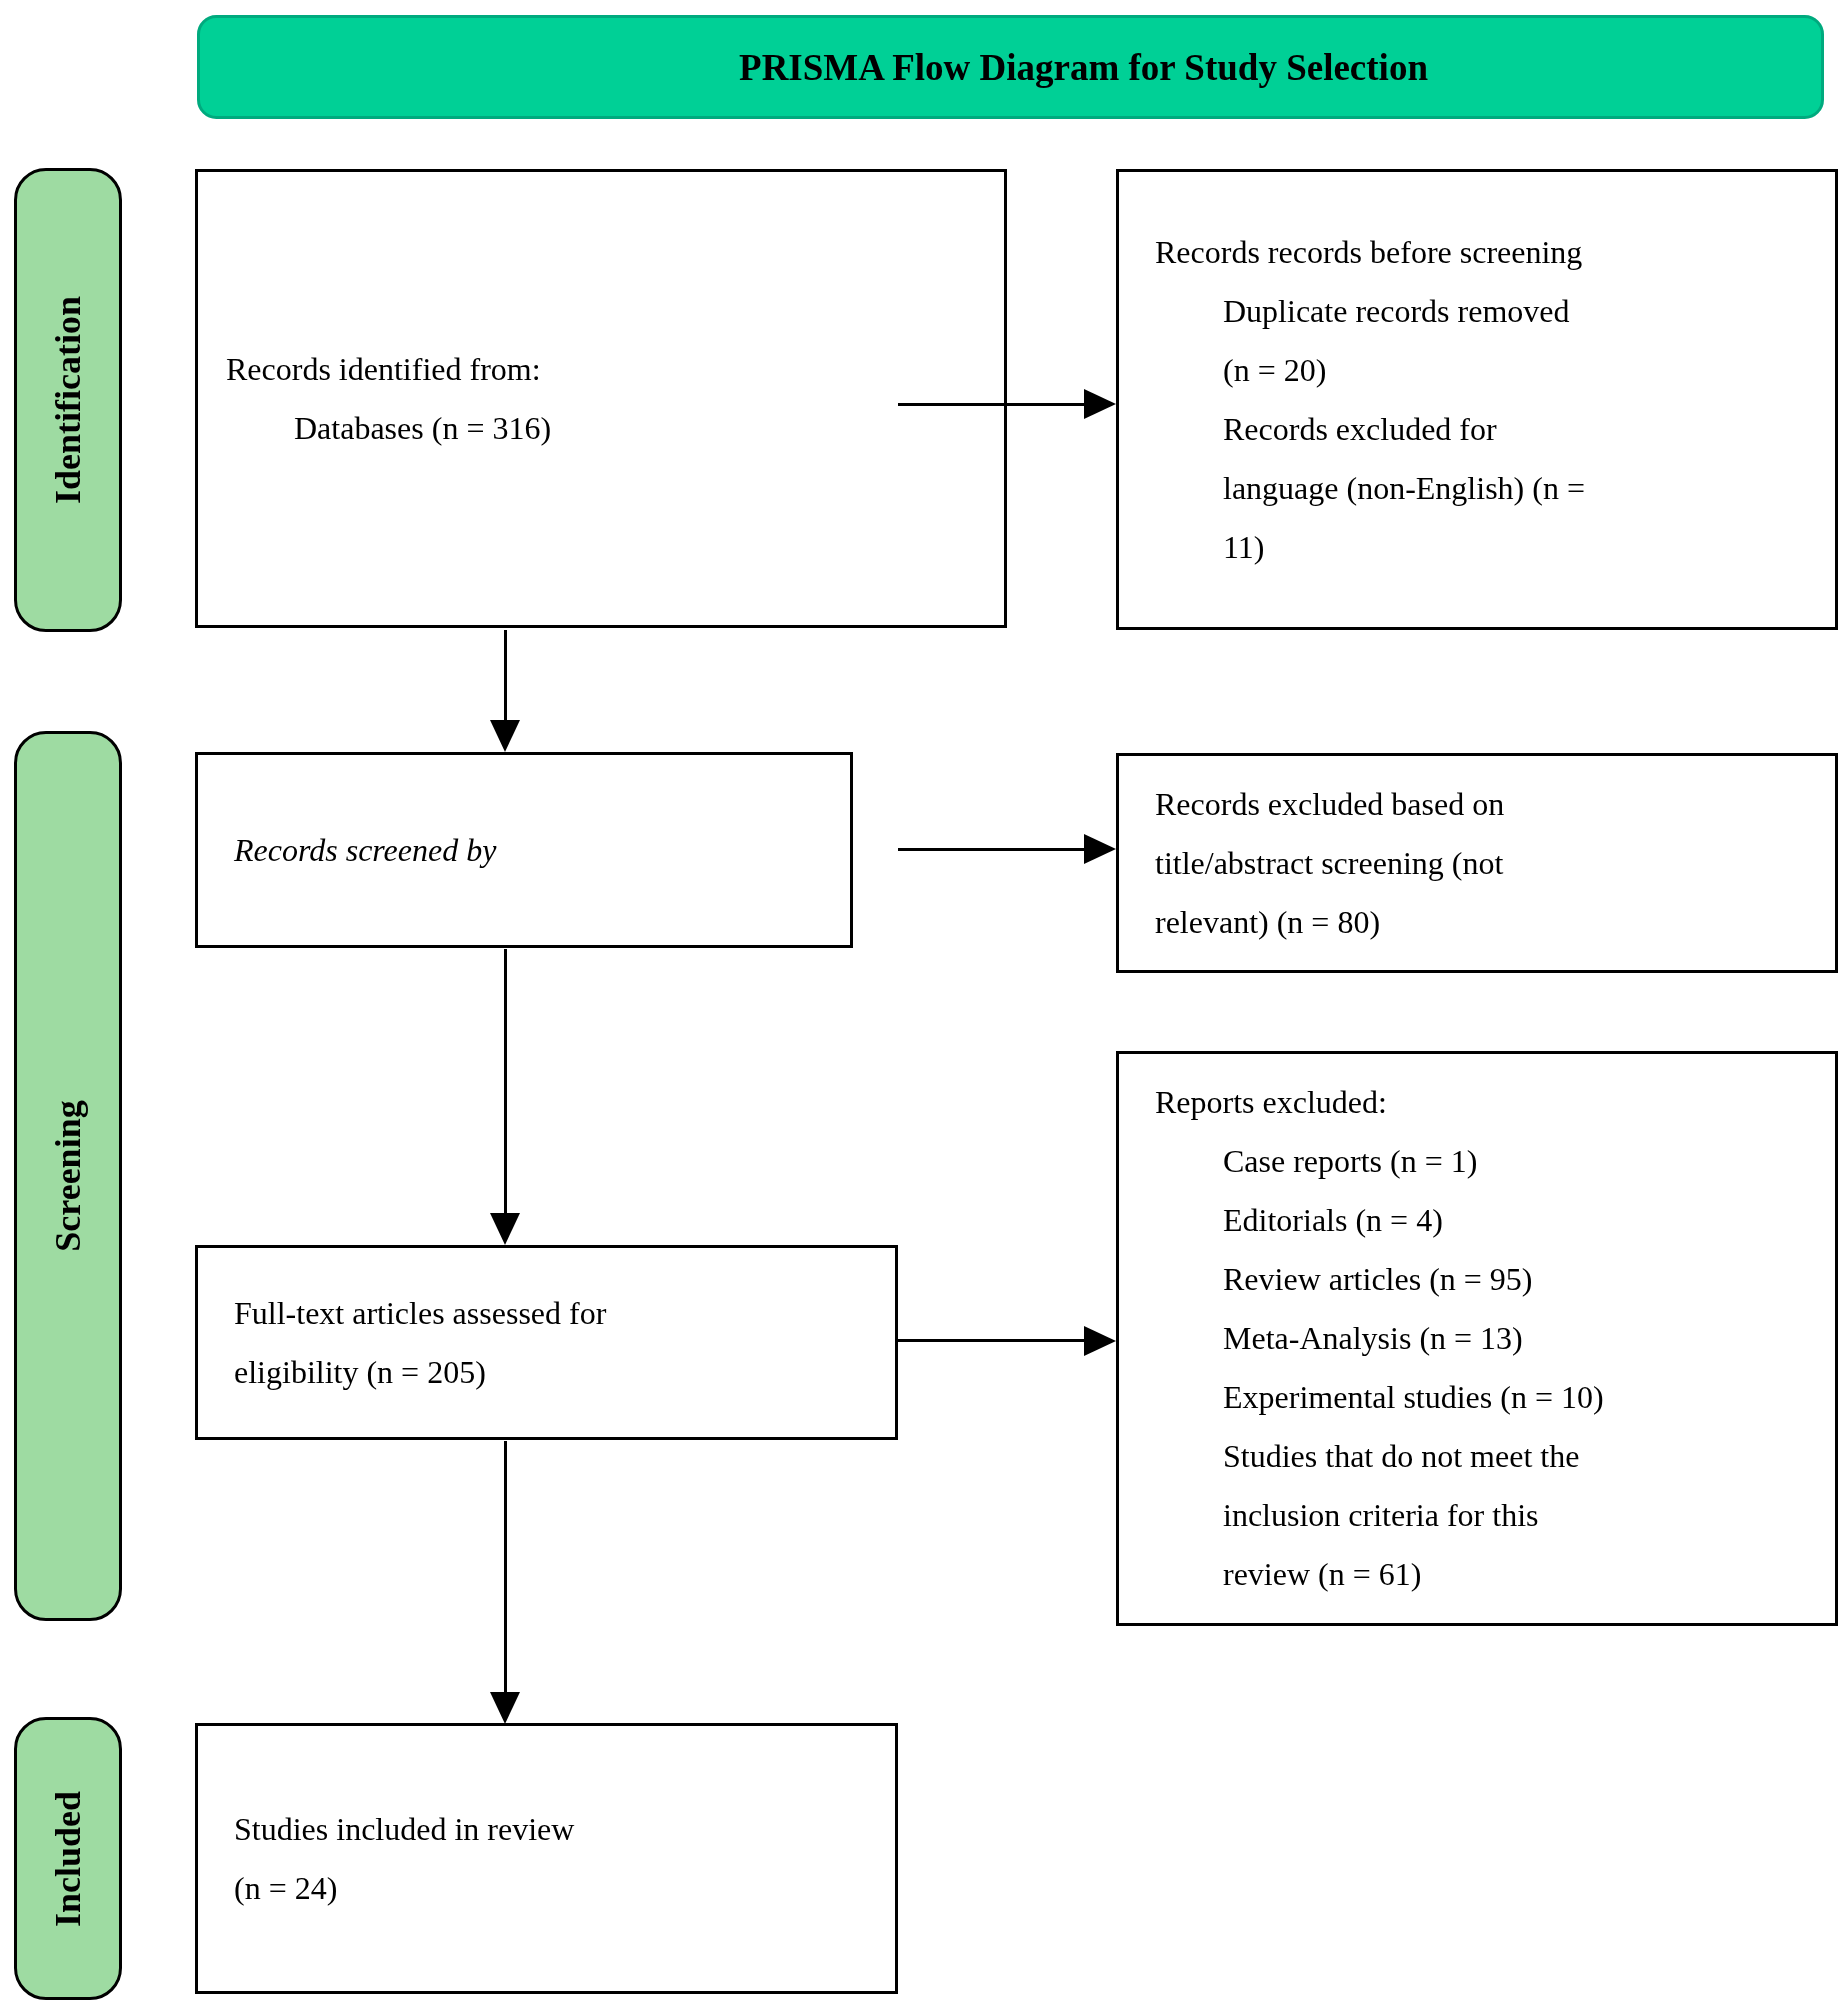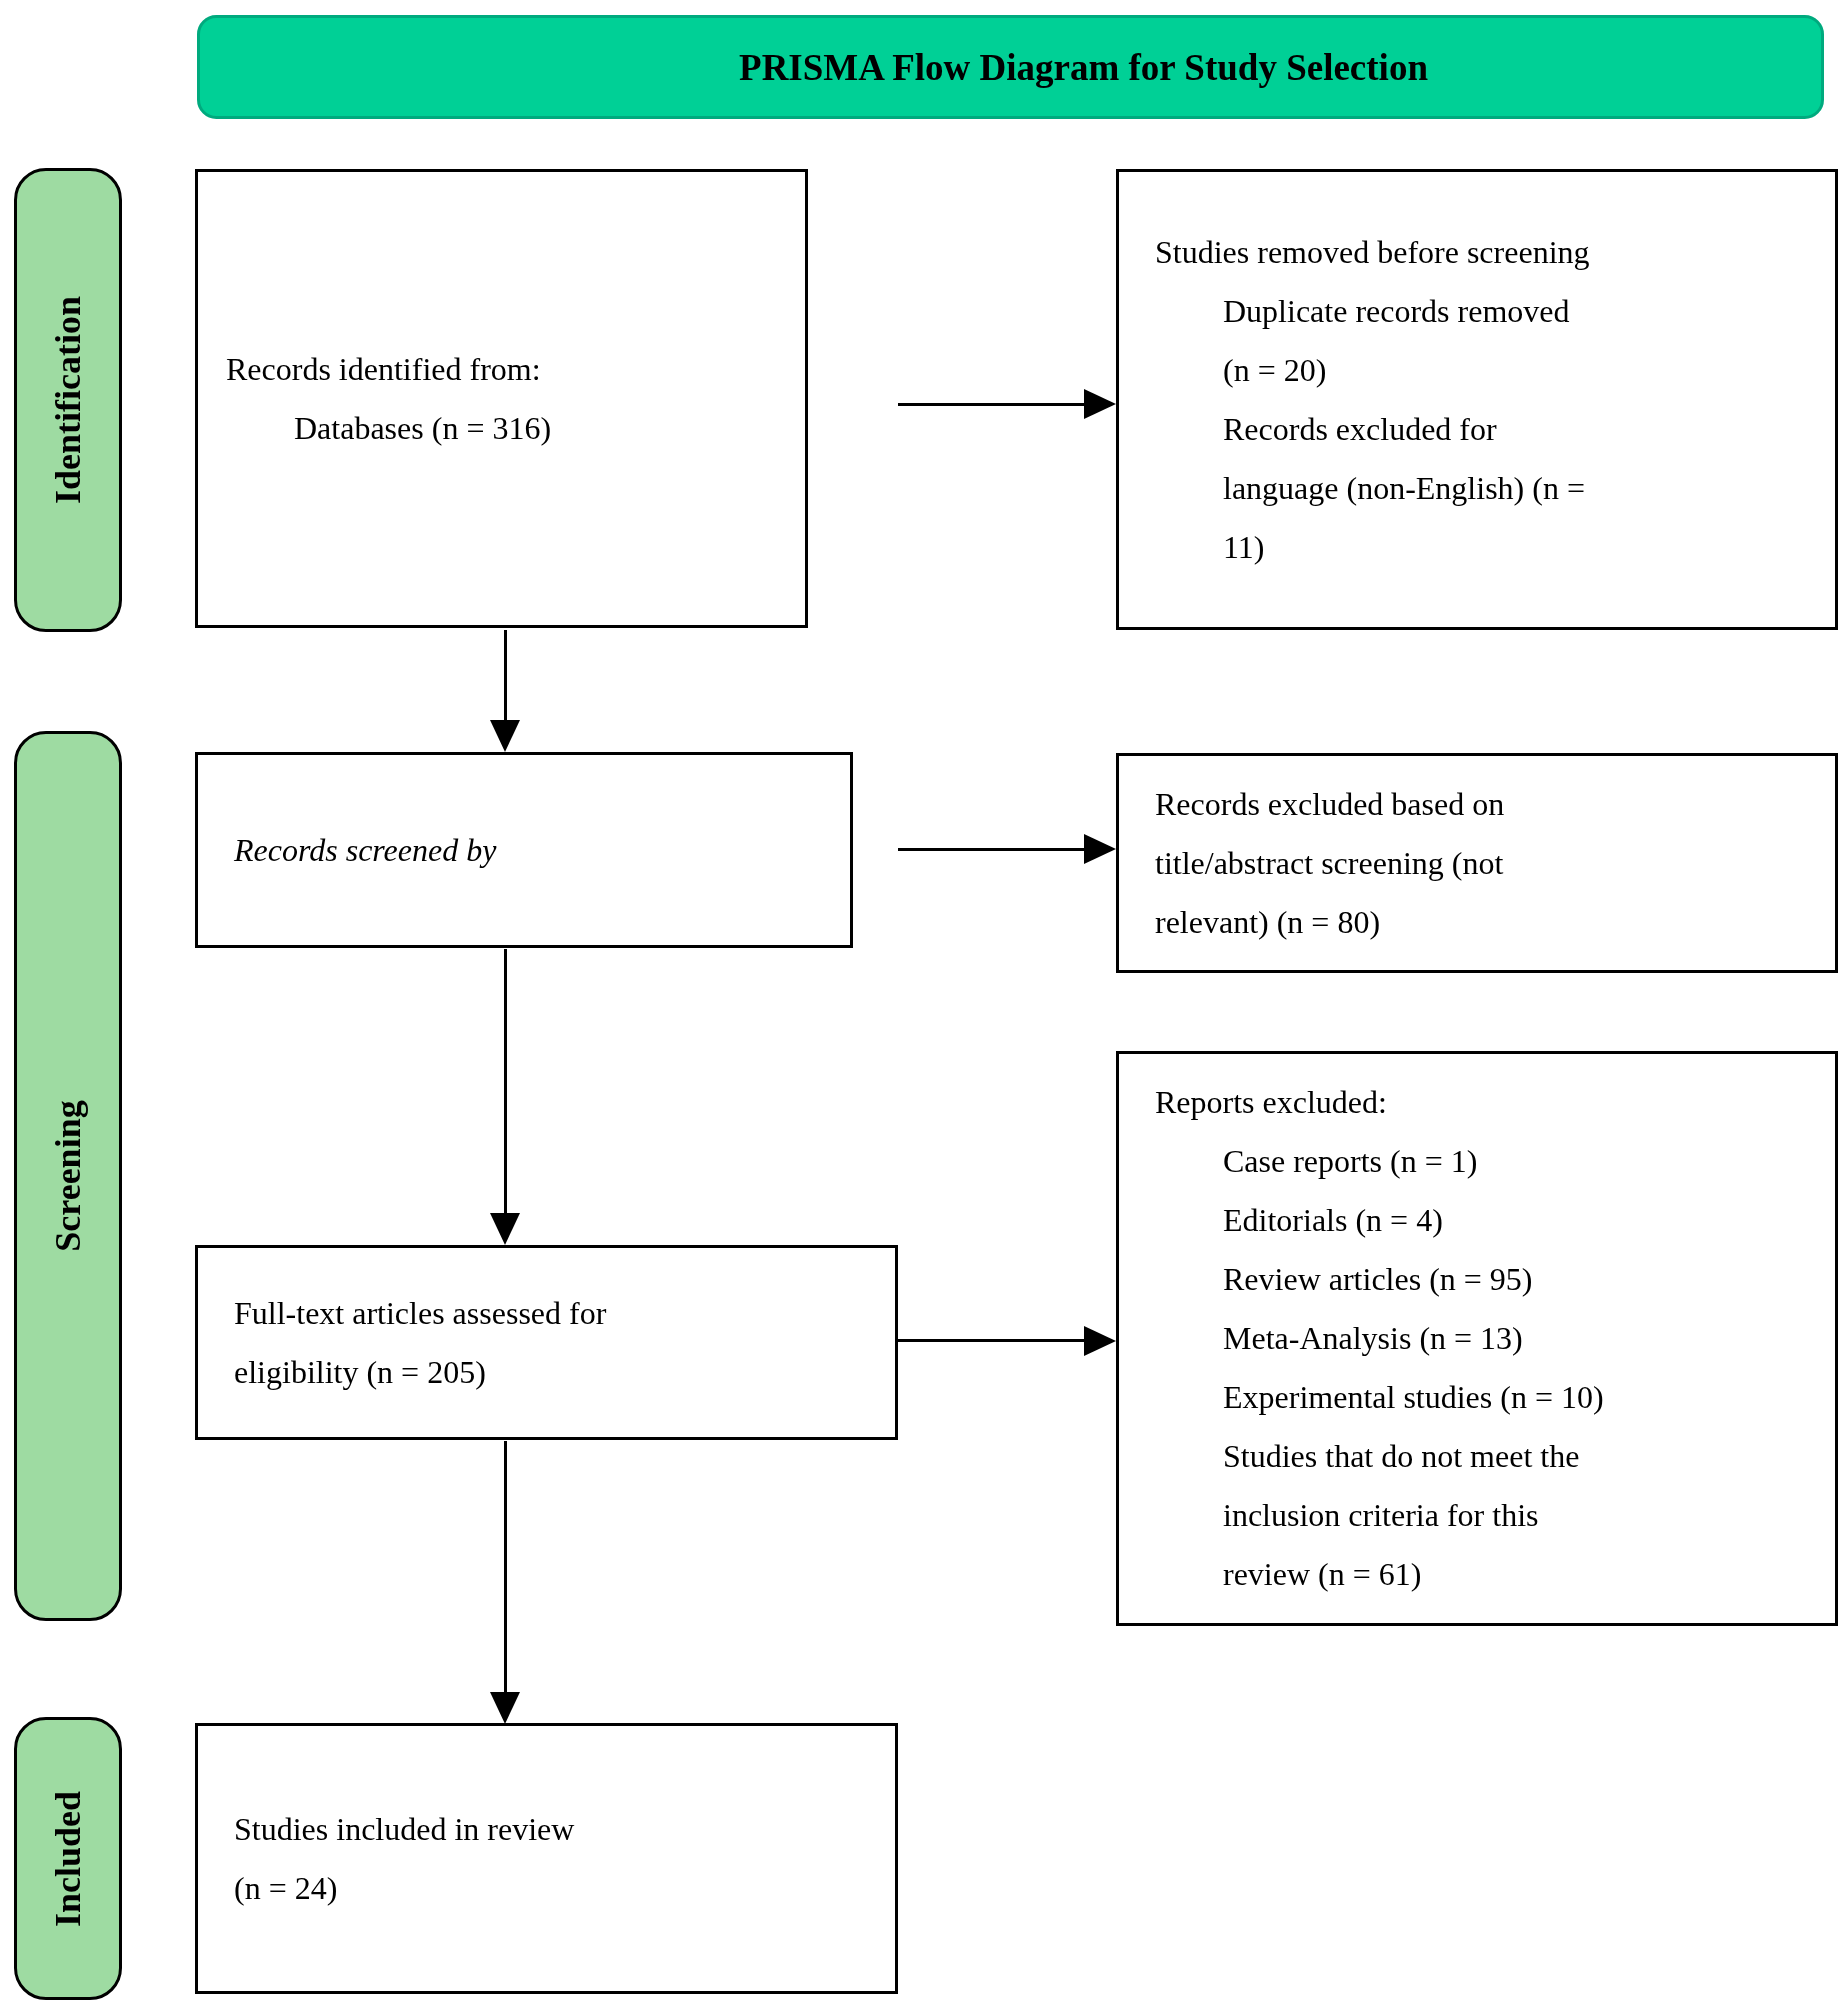--- a/index.html
+++ b/index.html
@@ -49,21 +49,21 @@
     box-sizing: border-box;
     display: flex; flex-direction: column; justify-content: center;
     padding: 0 21px 0 36px;
     font-size: 32px;
     line-height: 59px;
   }
   .bline { white-space: nowrap; }
   .bline .it { }
   .ind { padding-left: 68px; }
 
-  #box-identified       { left: 195px;  top: 169px;  width: 613px; height: 459px; padding-left: 28px; }
+  #box-identified       { left: 195px;  top: 169px;  width: 812px; height: 459px; padding-left: 28px; }
   #box-removed          { left: 1116px; top: 169px;  width: 722px; height: 461px; }
   #box-screened         { left: 195px;  top: 752px; width: 658px; height: 196px; font-style: italic; }
   #box-excluded-title   { left: 1116px; top: 753px; width: 722px; height: 220px; }
   #box-fulltext         { left: 195px;  top: 1245px; width: 703px; height: 195px; }
   #box-reports-excluded { left: 1116px; top: 1051px; width: 722px; height: 575px; }
   #box-included         { left: 195px;  top: 1723px; width: 703px; height: 271px; }
 
   .vline { position: absolute; width: 2.8px; background: var(--line-color, #000); }
   .vhead {
     position: absolute; width: 0; height: 0;
@@ -110,21 +110,21 @@
   <div class="stage" id="stage-included">
     <span class="vtext">Included</span>
   </div>
 
   <div class="fbox" id="box-identified">
     <div class="bline">Records identified from:</div>
     <div class="bline ind">Databases (n = 316)</div>
   </div>
 
   <div class="fbox" id="box-removed">
-    <div class="bline"><span>Studies removed </span><span class="it">before screening</span></div>
+    <div class="bline"><span>Records records </span><span class="it">before screening</span></div>
     <div class="bline ind">Duplicate records removed</div>
     <div class="bline ind">(n = 20)</div>
     <div class="bline ind">Records excluded for</div>
     <div class="bline ind">language (non-English) (n =</div>
     <div class="bline ind">11)</div>
   </div>
 
   <div class="fbox" id="box-screened">
     <div class="bline">Records screened by</div>
   </div>

